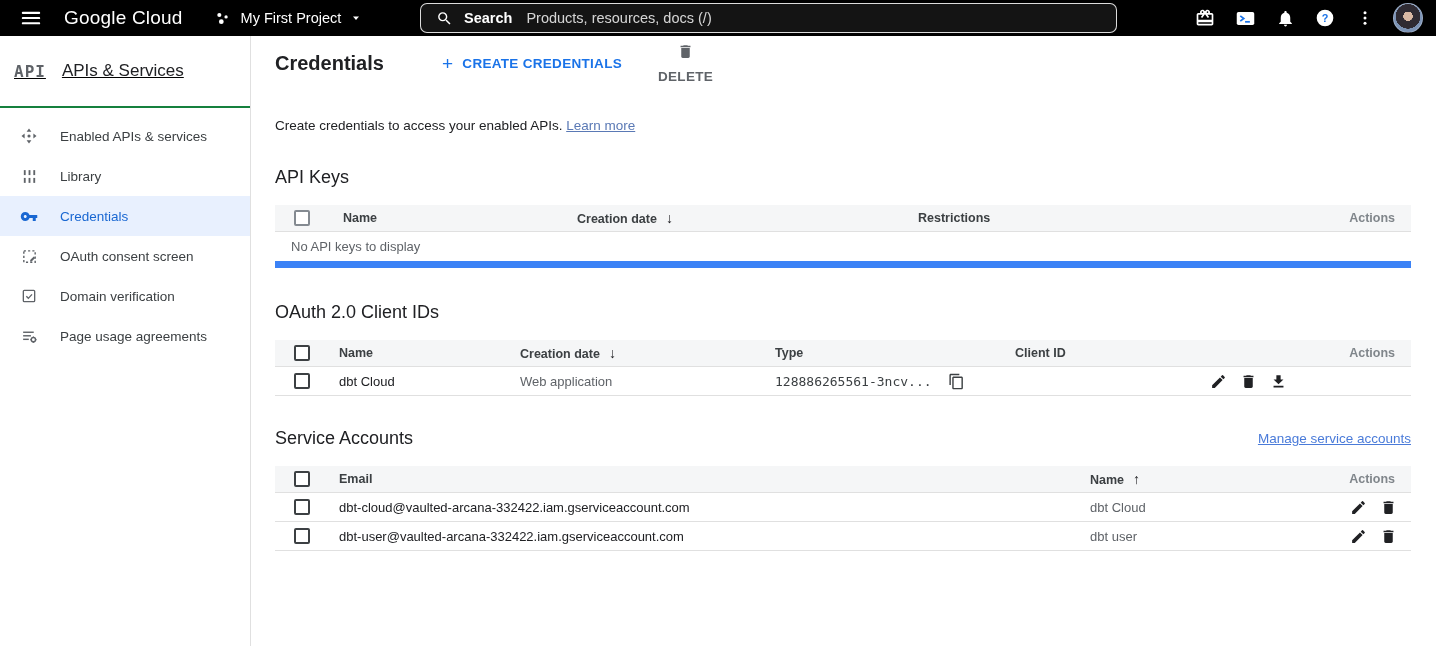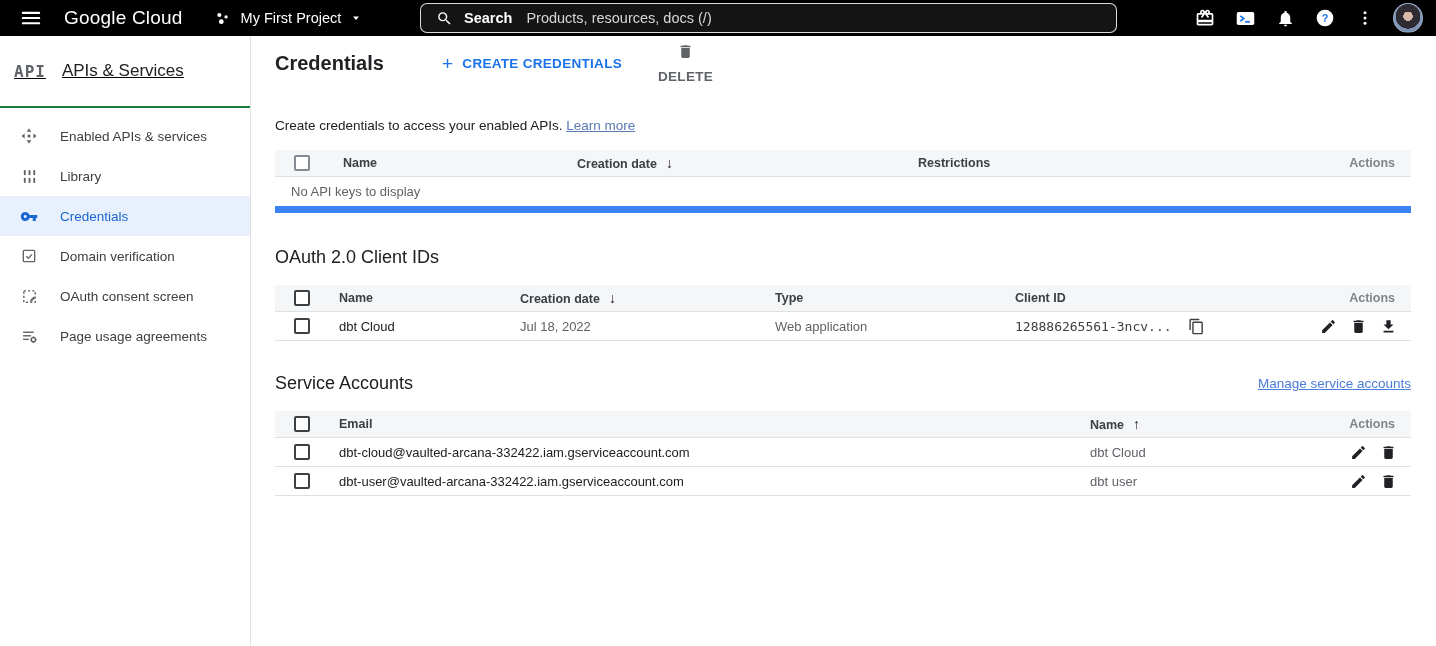--- a/index.html
+++ b/index.html
@@ -175,35 +175,35 @@
       <div class="sb-item selected">
         <span class="nav-ic">
           <svg width="19" height="19" viewBox="0 0 24 24" fill="#1967d2">
               <path d="M12.65 10C11.83 7.67 9.61 6 7 6c-3.31 0-6 2.69-6 6s2.69 6 6 6c2.61 0 4.83-1.67 5.65-4H17v4h4v-4h2v-4H12.65zM7 14c-1.1 0-2-.9-2-2s.9-2 2-2 2 .9 2 2-.9 2-2 2z"></path>
             </svg>
         </span>
         <span class="nav-label">Credentials</span>
       </div>
       <div class="sb-item">
         <span class="nav-ic">
+          <svg width="17" height="17" viewBox="0 0 24 24">
+              <rect x="4" y="4" width="16" height="16" fill="none" stroke="#5f6368" stroke-width="2" stroke-dasharray="3,3"></rect>
+              <path d="M13 17l5-5 2 2-5 5h-2z" fill="#5f6368"></path>
+            </svg>
+        </span>
+        <span class="nav-label">OAuth consent screen</span>
+      </div>
+      <div class="sb-item">
+        <span class="nav-ic">
           <svg width="16" height="16" viewBox="0 0 24 24">
               <rect x="3.5" y="3.5" width="17" height="17" rx="1.5" fill="none" stroke="#5f6368" stroke-width="2"></rect>
               <polyline points="8,12.5 11,15.5 16.5,9.5" fill="none" stroke="#5f6368" stroke-width="2"></polyline>
             </svg>
         </span>
         <span class="nav-label">Domain verification</span>
-      </div>
-      <div class="sb-item">
-        <span class="nav-ic">
-          <svg width="17" height="17" viewBox="0 0 24 24">
-              <rect x="4" y="4" width="16" height="16" fill="none" stroke="#5f6368" stroke-width="2" stroke-dasharray="3,3"></rect>
-              <path d="M13 17l5-5 2 2-5 5h-2z" fill="#5f6368"></path>
-            </svg>
-        </span>
-        <span class="nav-label">OAuth consent screen</span>
       </div>
       <div class="sb-item">
         <span class="nav-ic">
           <svg width="17" height="17" viewBox="0 0 24 24" fill="#5f6368">
               <rect x="3" y="5" width="15" height="2"></rect>
               <rect x="3" y="10" width="11" height="2"></rect>
               <rect x="3" y="15" width="8" height="2"></rect>
               <circle cx="17.5" cy="16.5" r="3" fill="none" stroke="#5f6368" stroke-width="2"></circle>
               <rect x="16.7" y="12" width="1.6" height="2"></rect>
               <rect x="16.7" y="19" width="1.6" height="2"></rect>
@@ -230,20 +230,21 @@
         <span>DELETE</span>
       </button>
     </div>
 
     <div class="content">
       <p class="intro">
         <span>Create credentials to access your enabled APIs.</span>
         <a class="link learn-more">Learn more</a>
       </p>
 
+      <h2 class="section-title">API Keys</h2>
       <div class="gtable">
         <div class="grow ghead t-apikeys">
           <div class="cb gray"></div>
           <div>Name</div>
           <div><span>Creation date</span><span class="sort">↓</span></div>
           <div>Restrictions</div>
           <div class="col-actions">Actions</div>
         </div>
         <div class="empty-row">No API keys to display</div>
       </div>
@@ -254,21 +255,20 @@
           <div class="cb"></div>
           <div>Name</div>
           <div><span>Creation date</span><span class="sort">↓</span></div>
           <div>Type</div>
           <div>Client ID</div>
           <div class="col-actions">Actions</div>
         </div>
         <div class="grow t-oauth">
           <div class="cb"></div>
           <div>dbt Cloud</div>
-          <div class="gray-txt">Jul 18, 2022</div>
           <div class="gray-txt">Web application</div>
           <div class="clientid">
             <span>128886265561-3ncv...</span>
             <svg class="act-ic" width="15" height="15" viewBox="0 0 24 24">
                 <path fill="#3c4043" d="M16 1H4c-1.1 0-2 .9-2 2v14h2V3h12V1zm3 4H8c-1.1 0-2 .9-2 2v14c0 1.1.9 2 2 2h11c1.1 0 2-.9 2-2V7c0-1.1-.9-2-2-2zm0 16H8V7h11v14z"></path>
               </svg>
           </div>
           <div class="cell-actions">
             <svg class="act-ic" width="16" height="16" viewBox="0 0 24 24">
                 <path fill="#202124" d="M3 17.25V21h3.75L17.81 9.94l-3.75-3.75L3 17.25zM20.71 7.04c.39-.39.39-1.02 0-1.41l-2.34-2.34a.9959.9959 0 0 0-1.41 0l-1.83 1.83 3.75 3.75 1.83-1.83z"></path>

